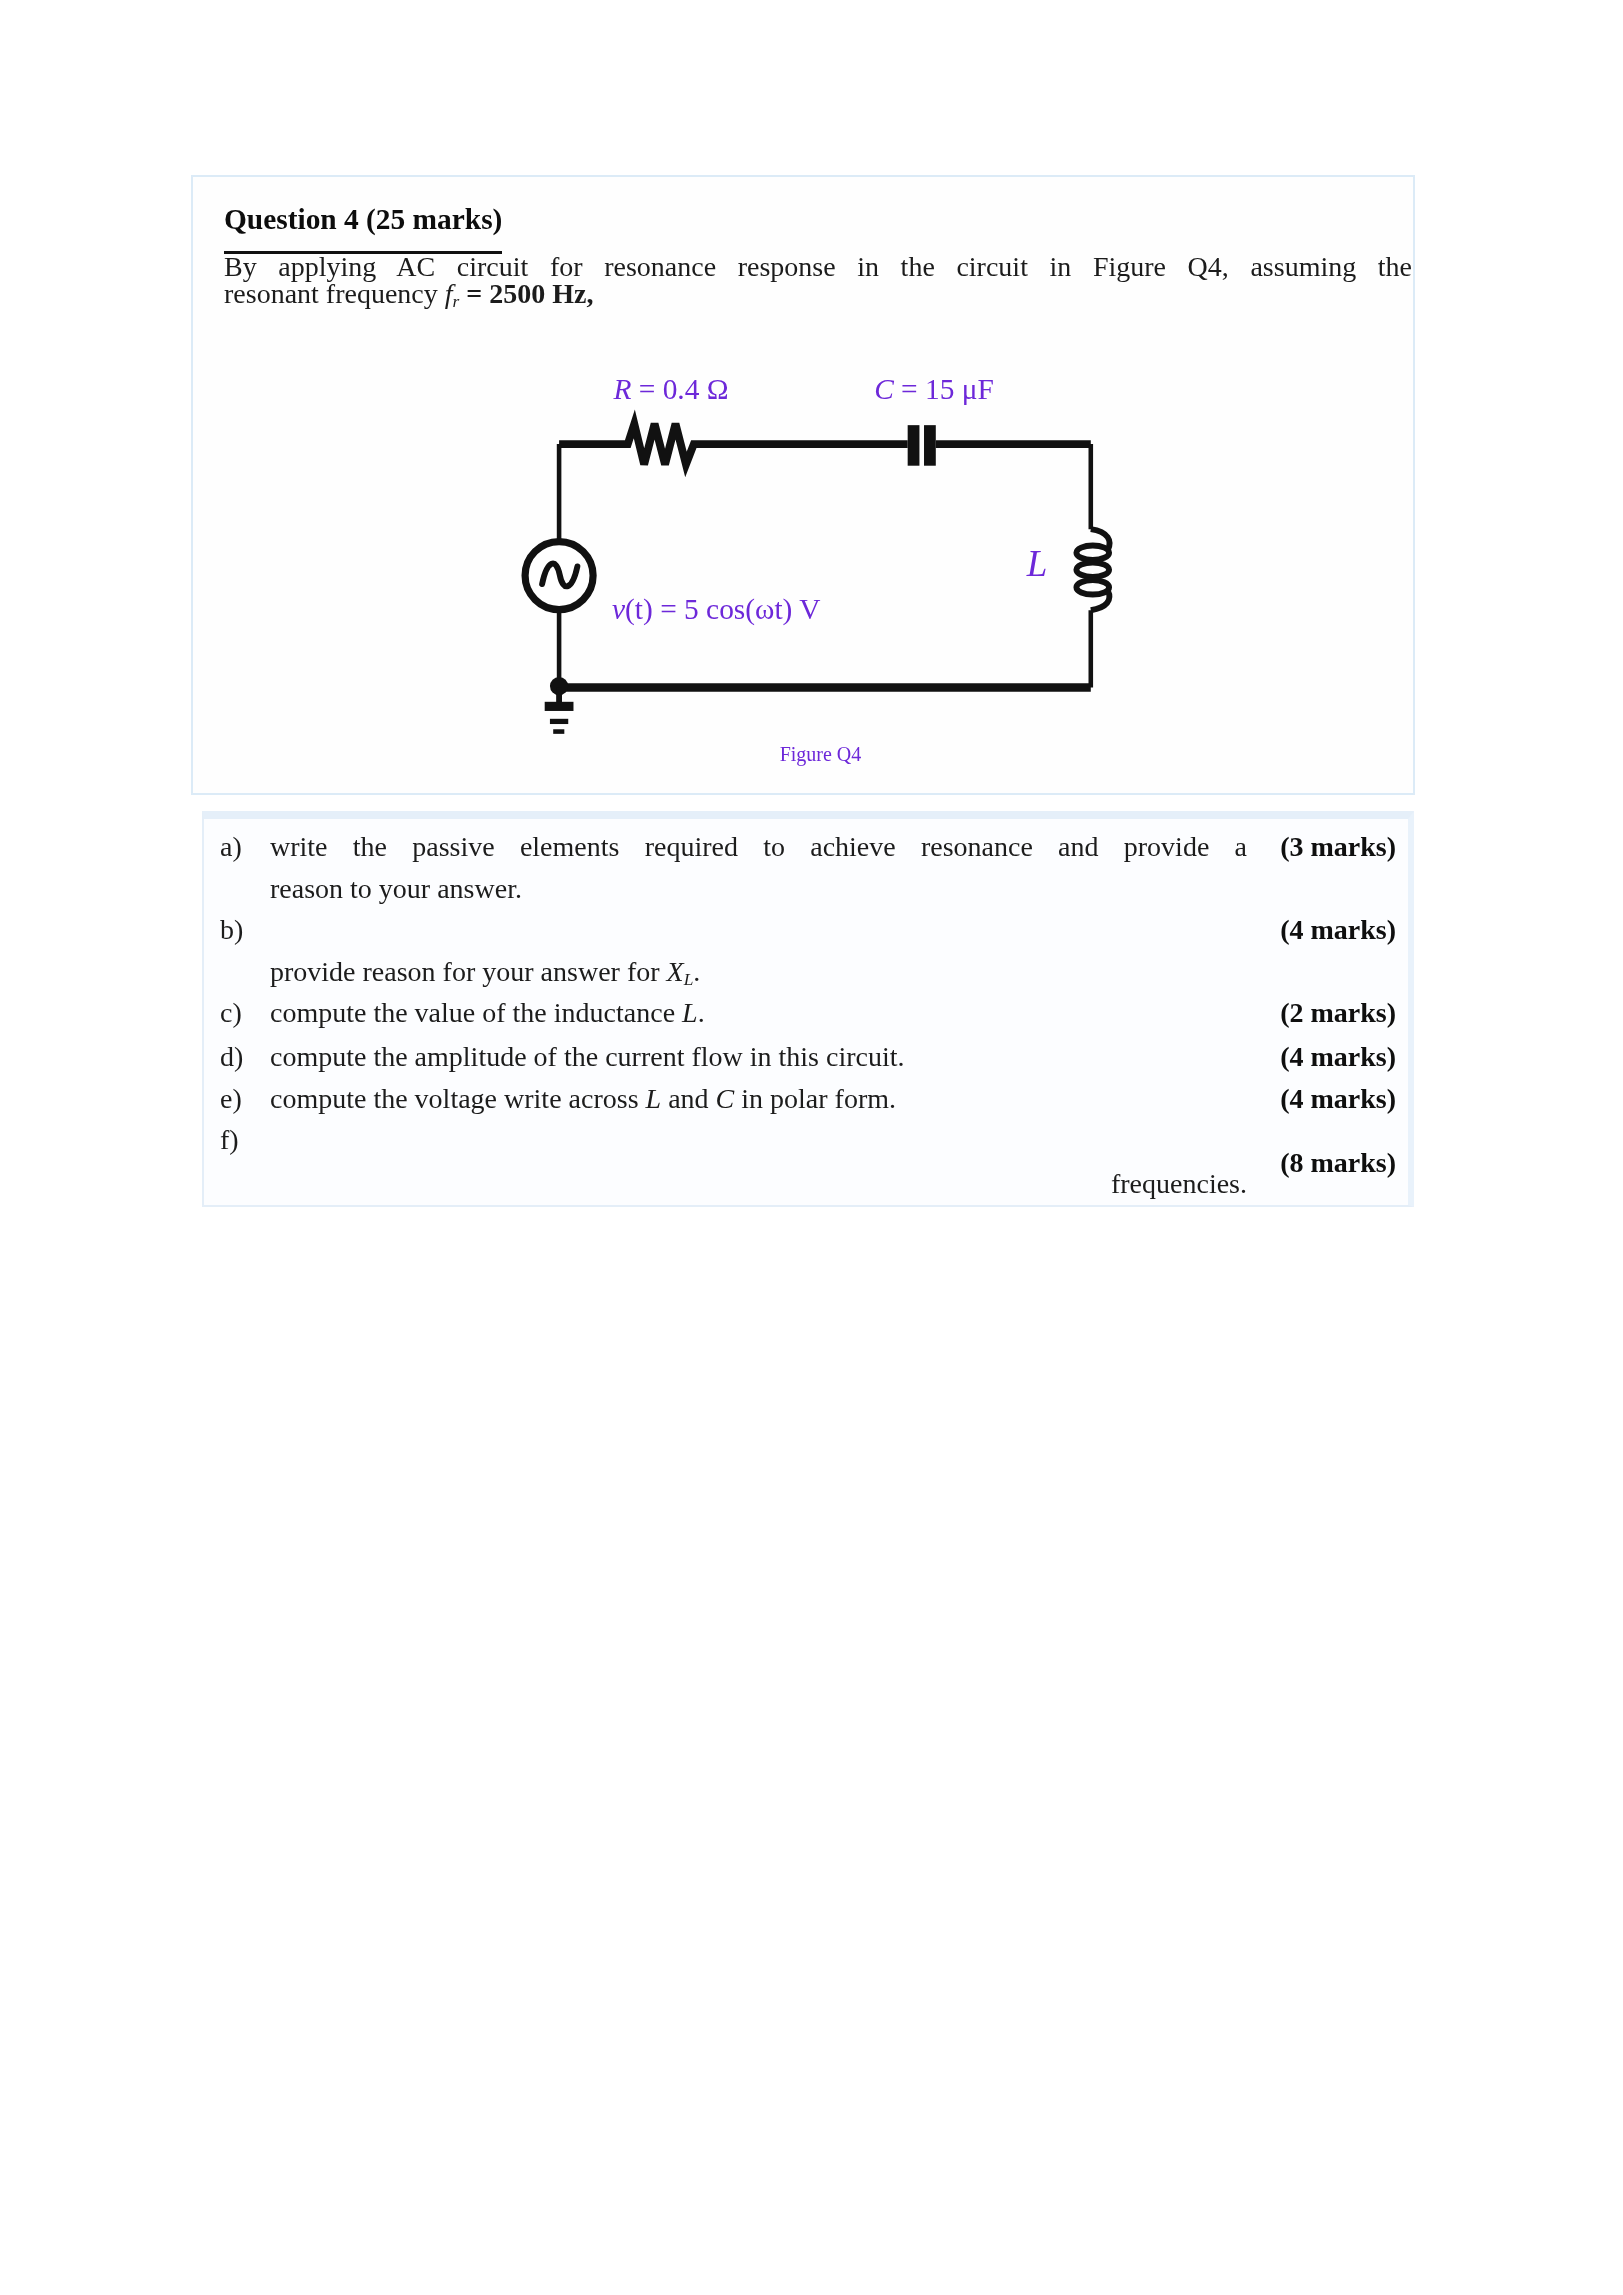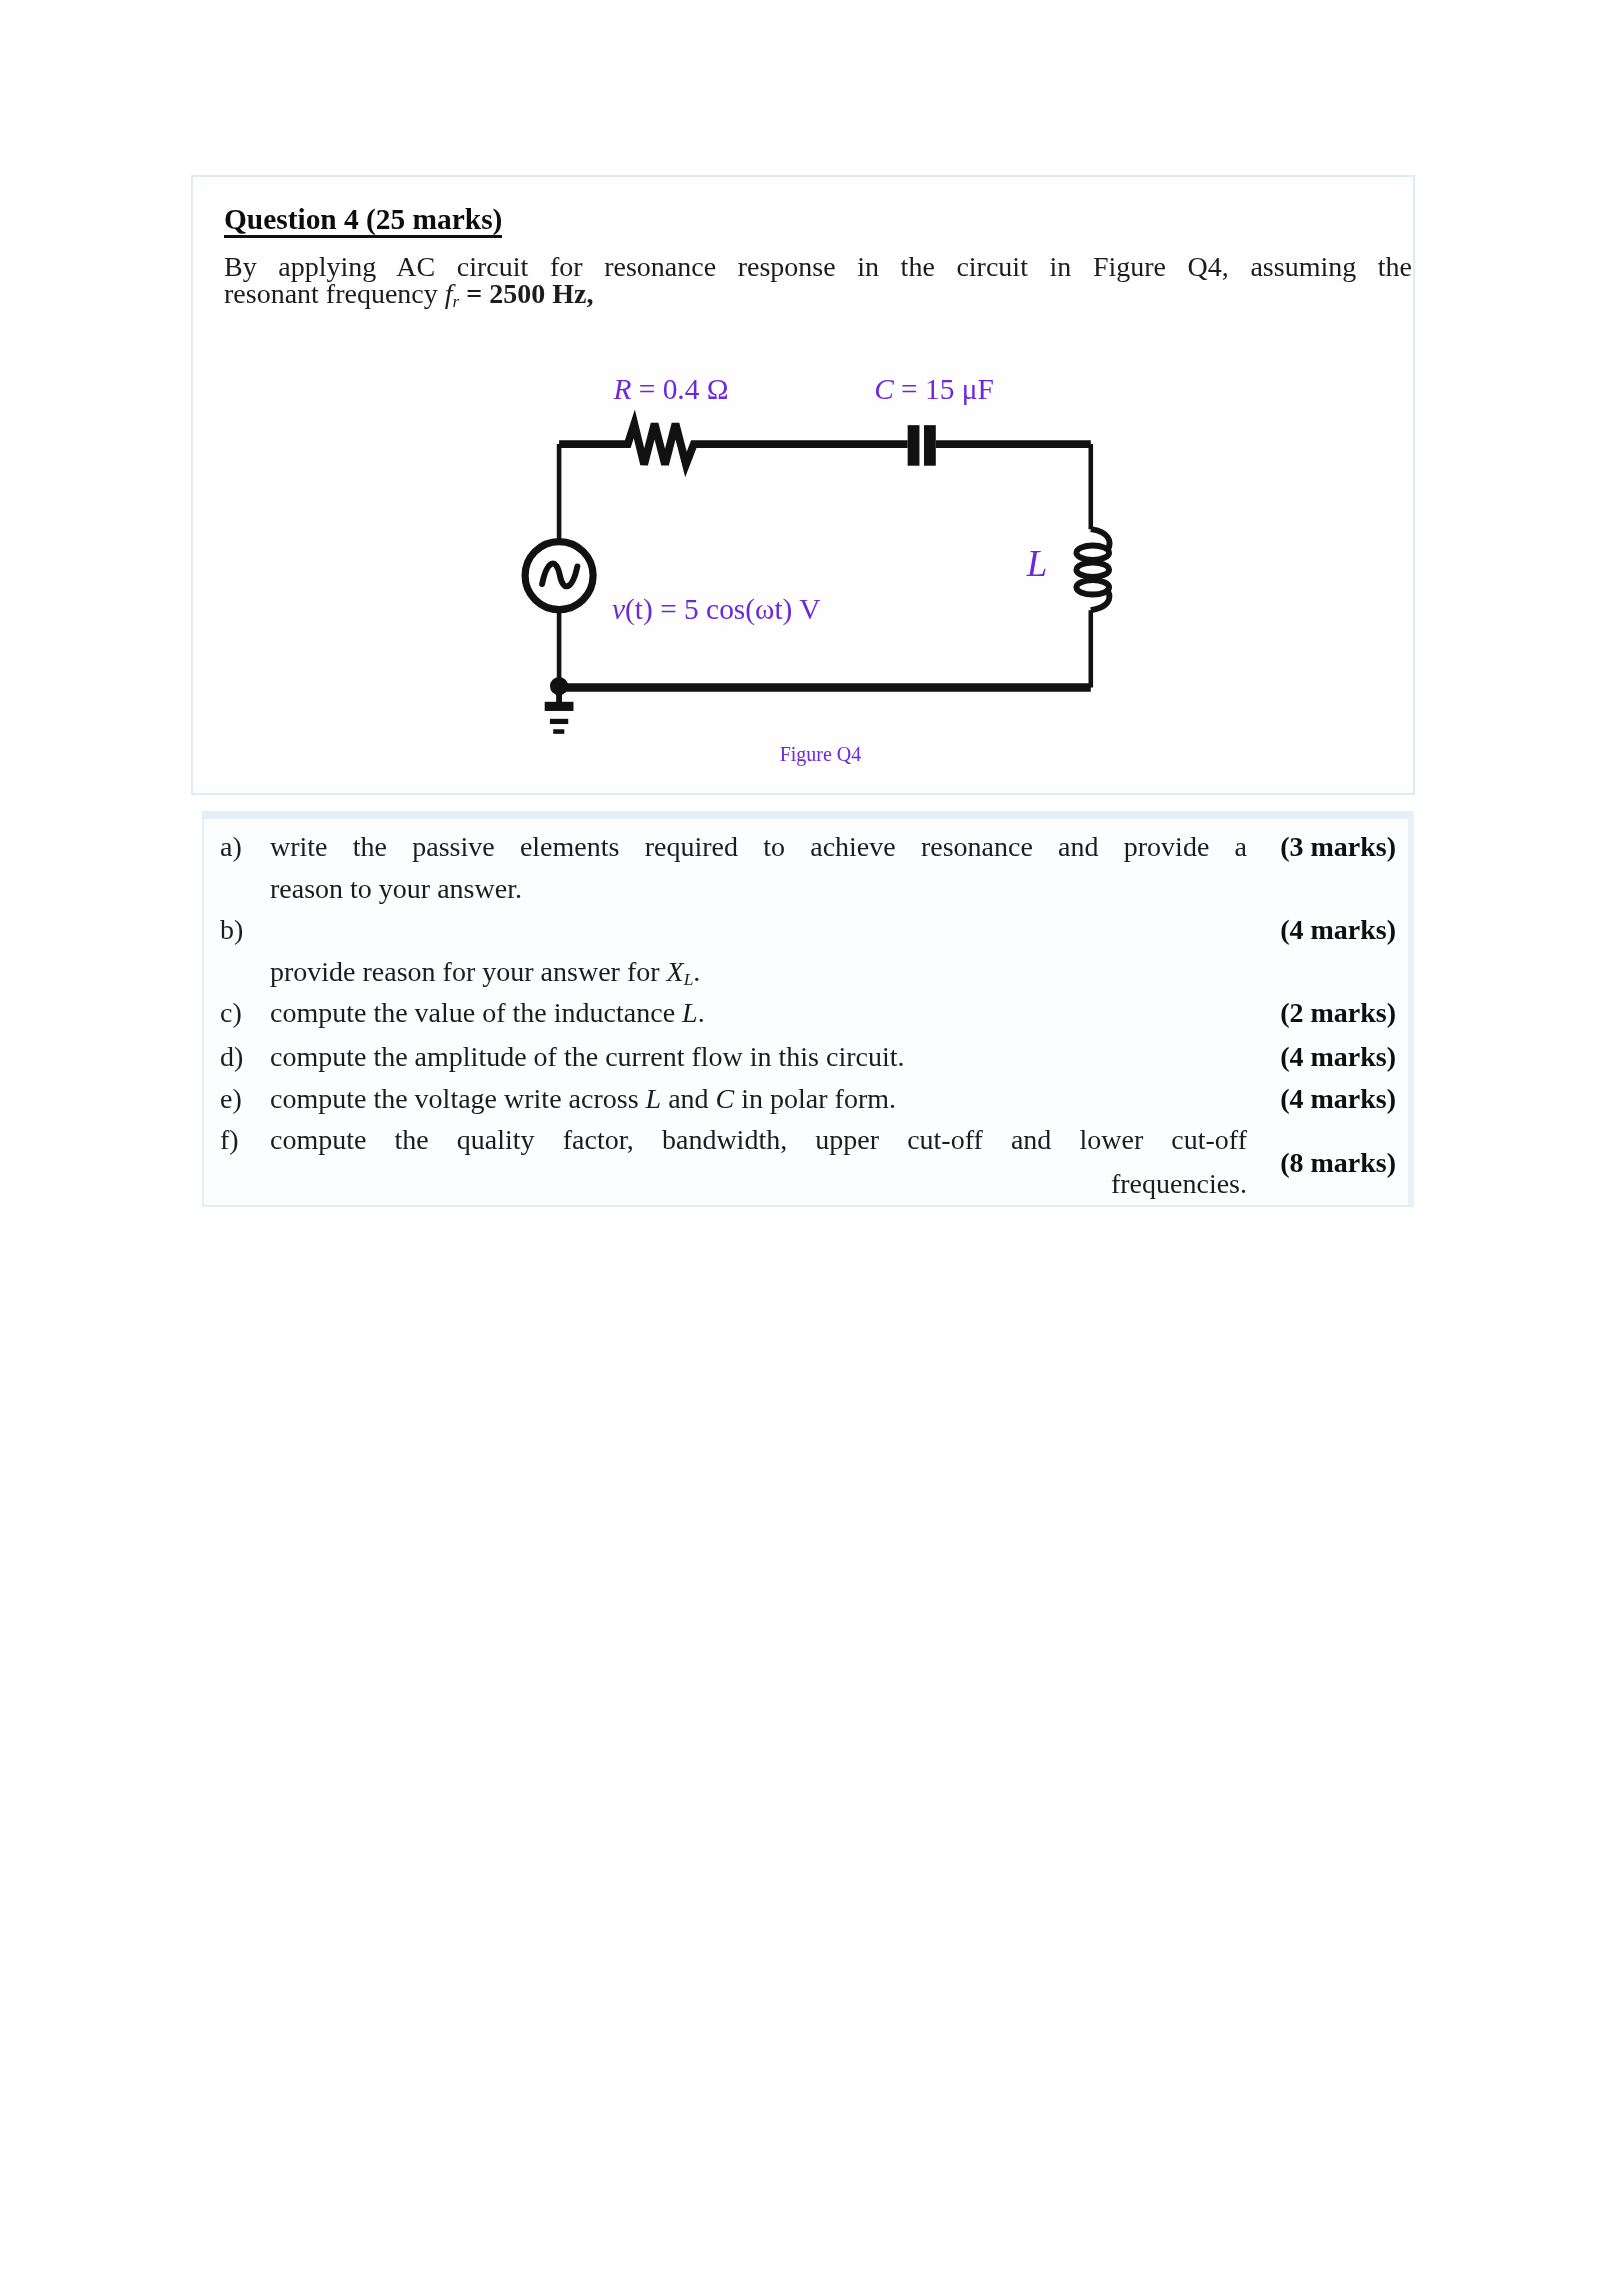--- a/index.html
+++ b/index.html
@@ -9,21 +9,21 @@
   
   #question-panel{left:191px;top:175px;width:1224px;height:620px;background:#fefefe;
                   border:2px solid #dcebf7;box-sizing:border-box;}
   #tasks-panel{left:202px;top:811px;width:1212px;height:396px;background:#fcfdff;
                border:2px solid #e4eef8;border-top:8.5px solid #e5eff9;
                border-right:6.5px solid #e9f2fb;box-sizing:border-box;}
   
   .txt{font-size:28px;line-height:34px;white-space:nowrap;}
   .j{text-align:justify;text-align-last:justify;white-space:normal;}
   #question-title{left:222px;top:200px;font-size:29.4px;line-height:35px;font-weight:bold;color:#0d0d0d;}
-  #question-title .u{border-bottom:3.3px solid #111;padding-bottom:0;}
+  #question-title .u{border-bottom:3.3px solid #111;padding-bottom:16px;}
   .seg-n{font-style:normal;}
   .seg-i{font-style:italic;}
   .seg-b{font-weight:bold;}
   .seg-isub{font-style:italic;font-size:0.62em;vertical-align:-0.25em;}
   
   .circ-label{font-size:29.4px;line-height:33px;text-align:center;color:#6d28d9;}
   
   .item-letter{left:220px;width:39px;}
   .item-text{left:270px;width:977px;}
   .marks{left:1237px;width:159px;text-align:right;font-weight:bold;color:#0f0f0f;}
@@ -106,18 +106,17 @@
 
   <div class="abs txt item-letter" style="top:1040px;">d)</div>
   <div class="abs txt item-text" style="top:1040px;"><span class="seg-n">compute the amplitude of the current flow in this circuit.</span></div>
   <div class="abs txt marks" style="top:1040px;">(4 marks)</div>
 
   <div class="abs txt item-letter" style="top:1082px;">e)</div>
   <div class="abs txt item-text" style="top:1082px;"><span class="seg-n">compute the voltage write across </span><span class="seg-i">L</span><span class="seg-n"> and </span><span class="seg-i">C</span><span class="seg-n"> in polar form.</span></div>
   <div class="abs txt marks" style="top:1082px;">(4 marks)</div>
 
   <div class="abs txt item-letter" style="top:1123px;">f)</div>
-  <div class="abs txt item-text j" style="top:1123px;"><span class="seg-n">compute the quality factor, bandwidth, upper cut-off and lower cut-off</span></div>
   <div class="abs txt marks" style="top:1146px;">(8 marks)</div>
   <div class="abs txt item-text" style="top:1167px;text-align:right;"><span class="seg-n">frequencies.</span></div>
 
 </div>
 
 
 </body></html>

